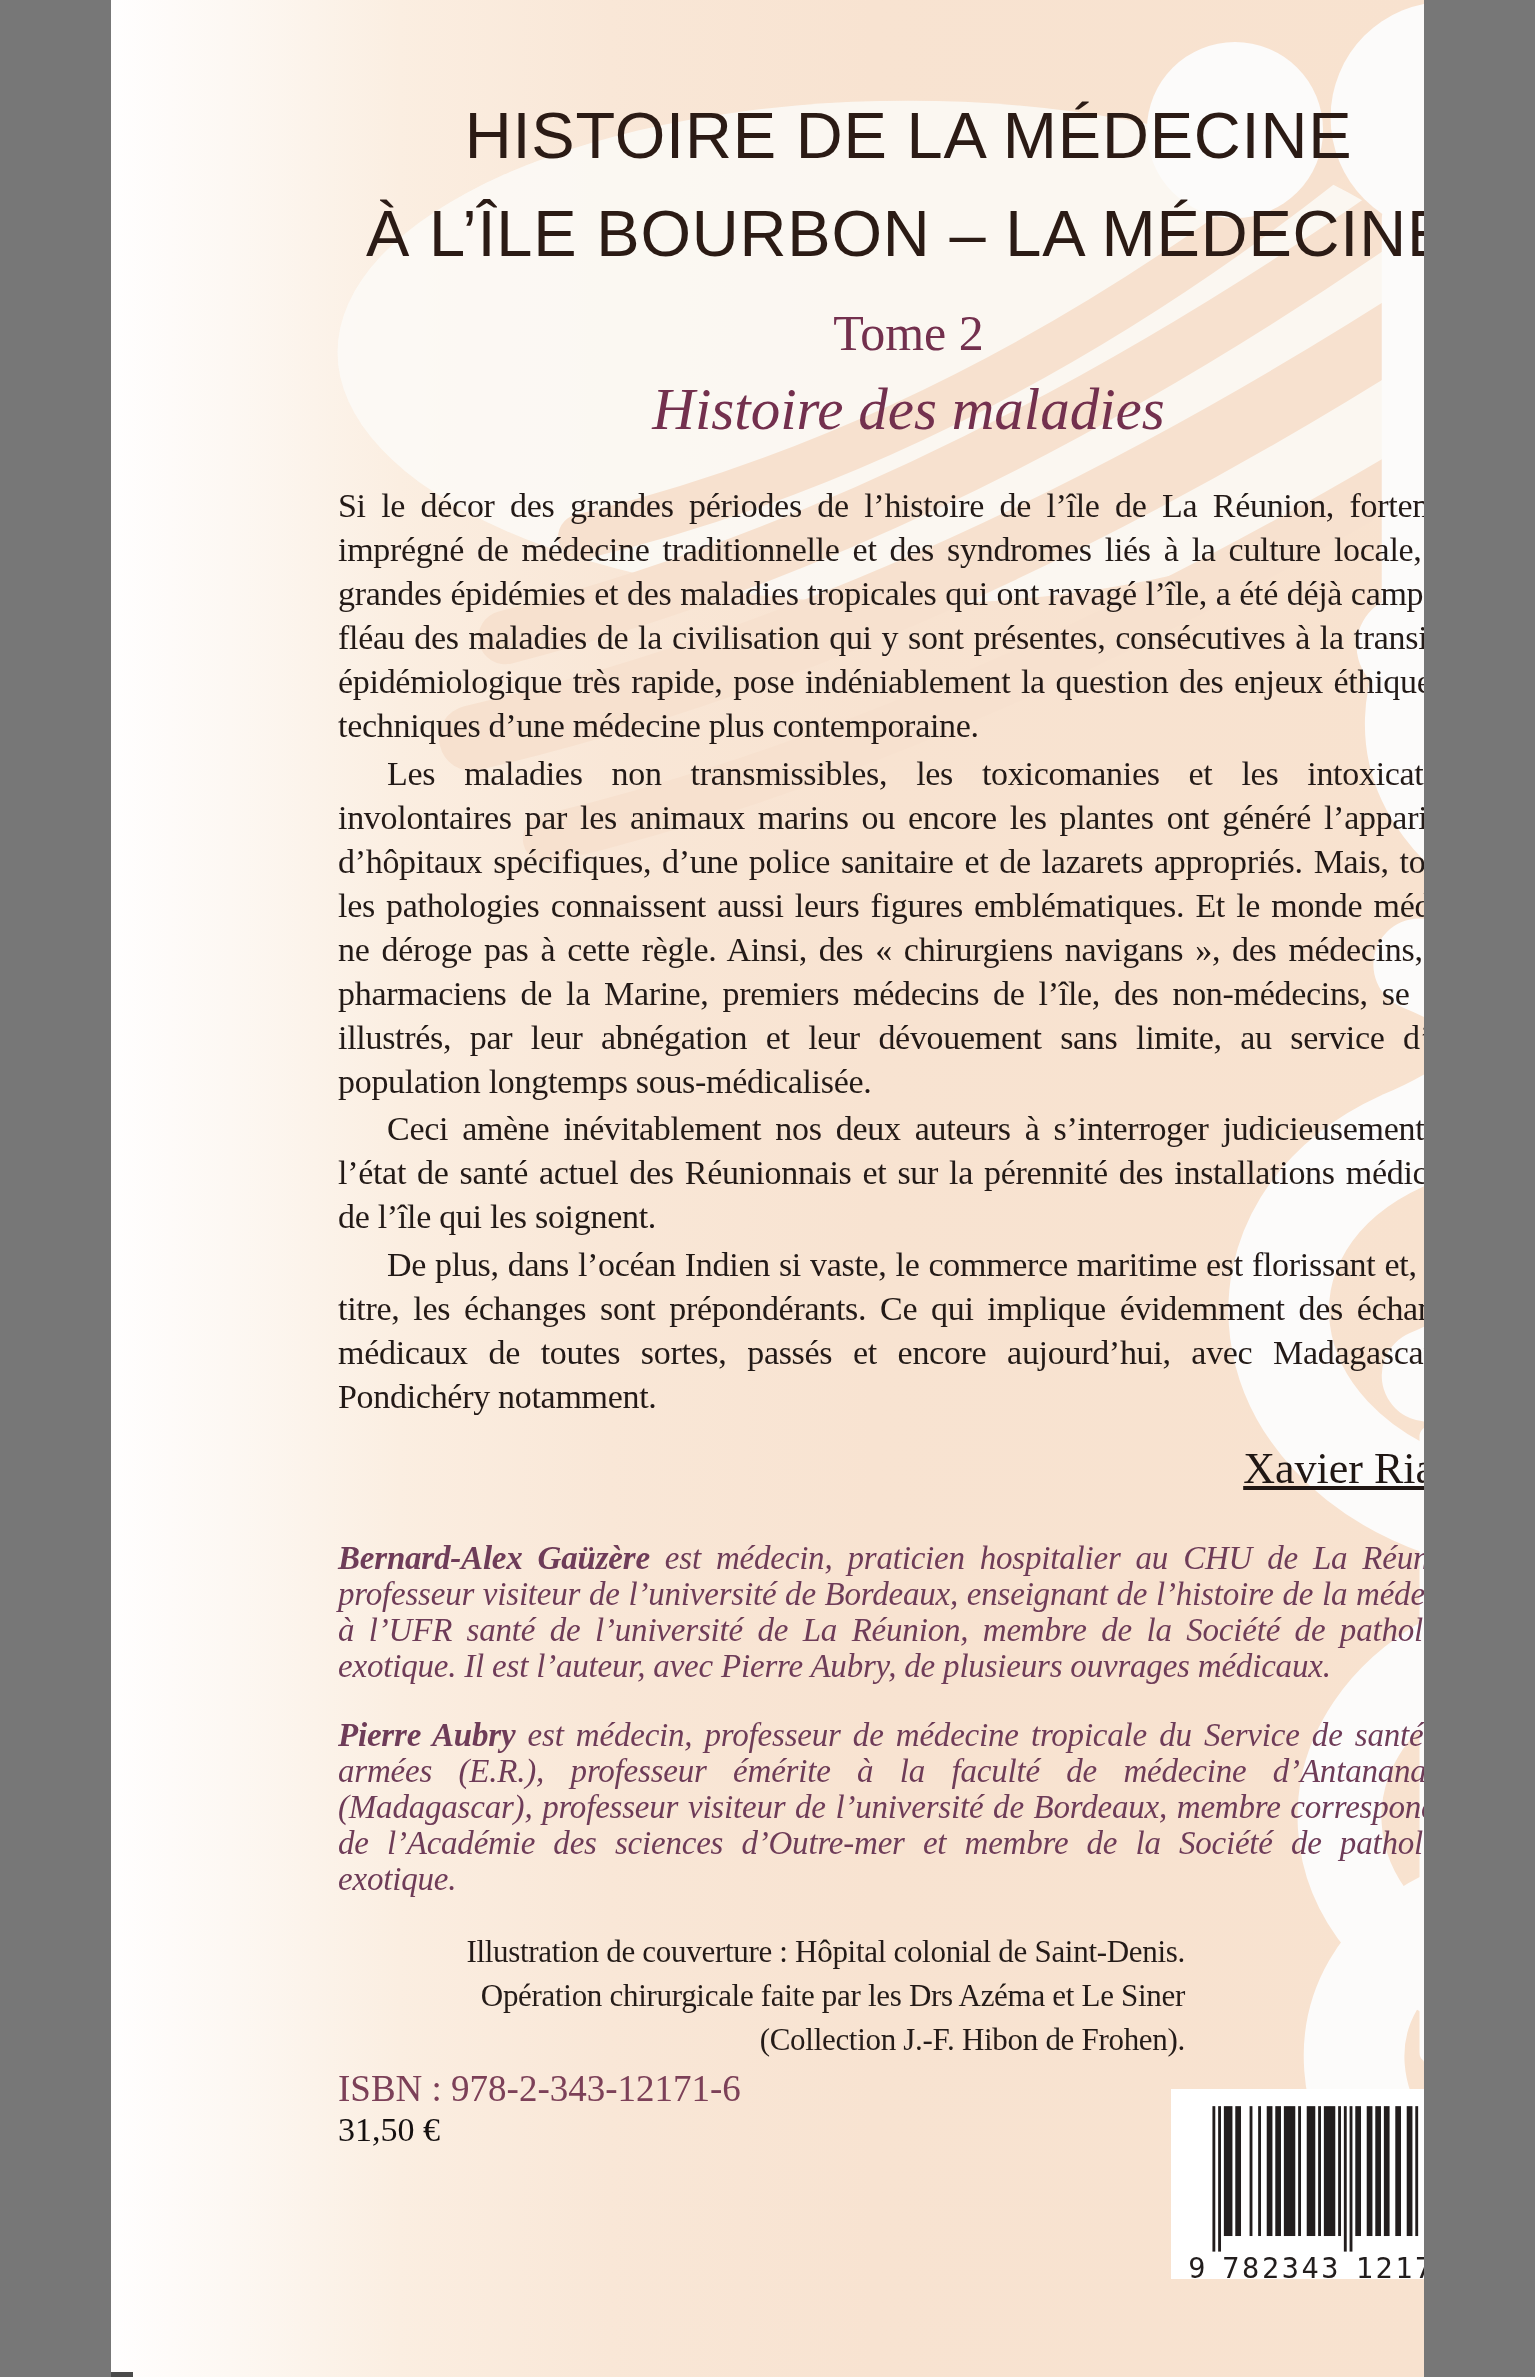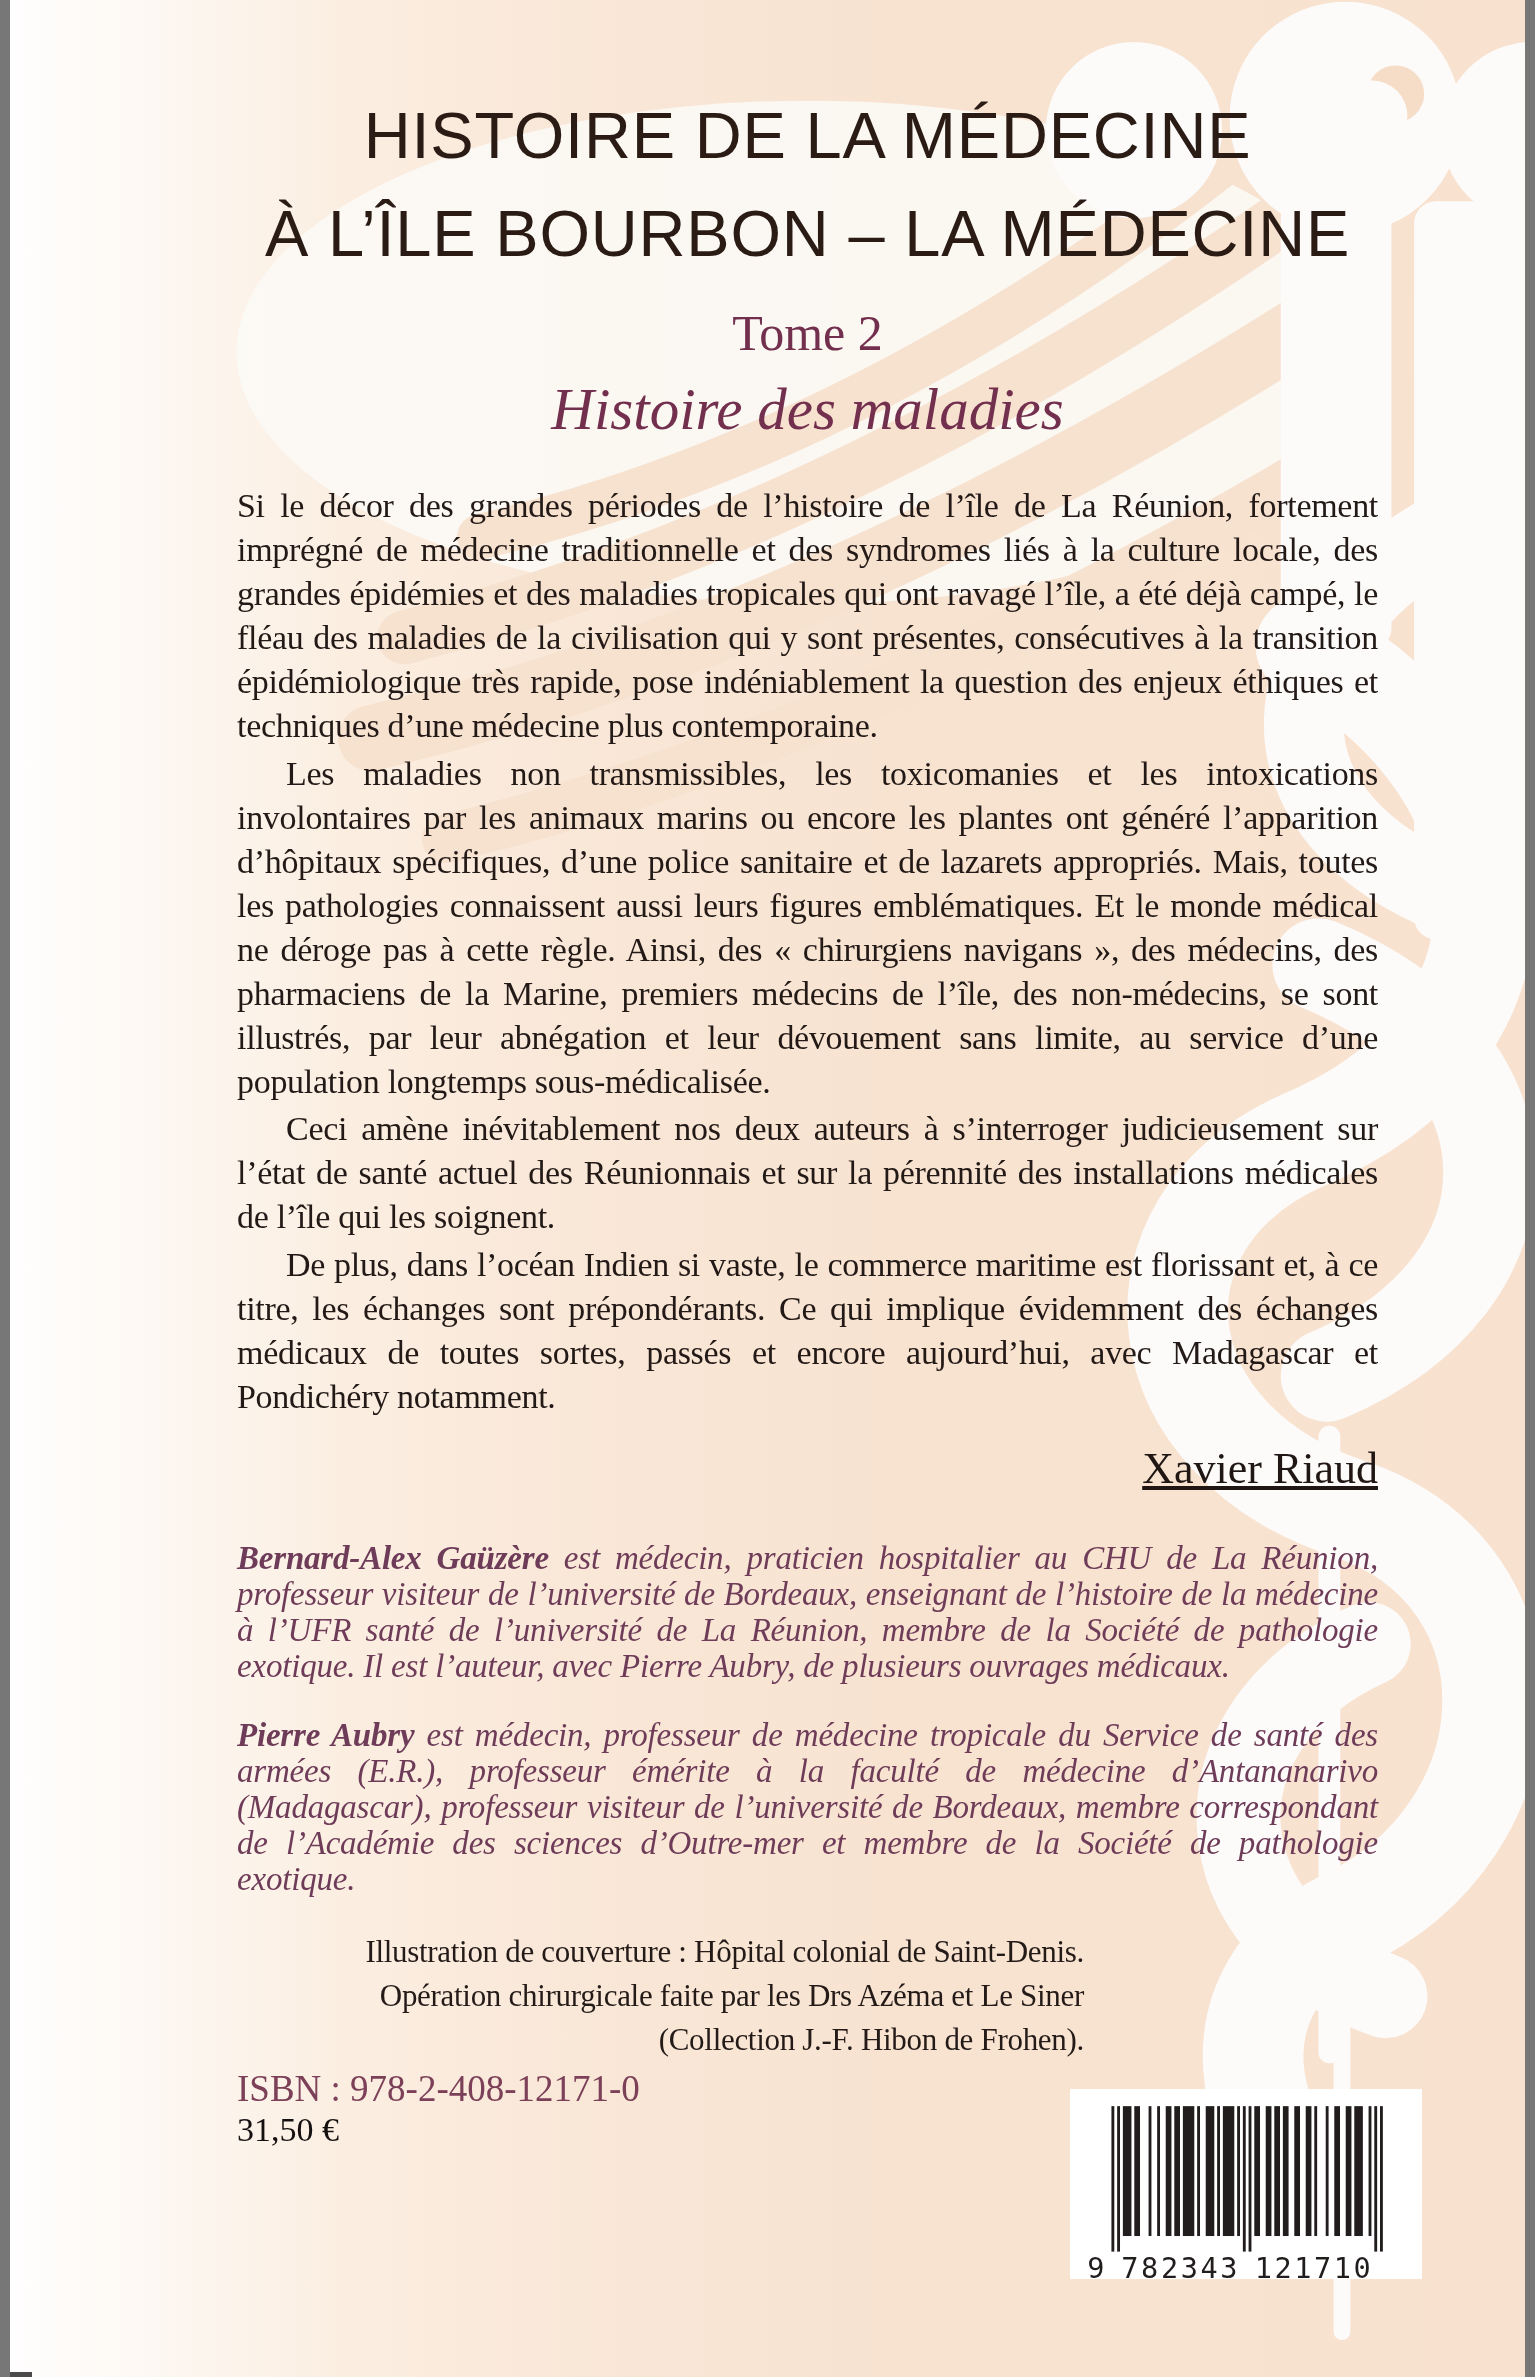--- a/index.html
+++ b/index.html
@@ -1,18 +1,18 @@
 <!DOCTYPE html>
 <html style="font-size:13.4px"><head>
 <meta charset="utf-8">
 <style>
   html,body{margin:0;padding:0;background:#777;}
   .page{
     position:relative;
-    width:1515px;height:2377px;
+    width:1313px;height:2377px;
     margin:0 auto;
     overflow:hidden;
     background:linear-gradient(90deg,#fffefe 0%,#fdf8f3 9%,#fbeee1 22%,#f9e7d7 38%,#f8e3d1 58%,#f8e2cf 100%);
     font-family:"Liberation Serif", serif;
   }
   .watermark{position:absolute;inset:0;z-index:1;}
   .content{
     position:absolute;left:227px;top:0;width:1141px;z-index:2;
     color:#231a17;
   }
@@ -155,21 +155,21 @@
     </div>
 
     <div class="signature">Xavier Riaud</div>
 
     <p class="bio first"><span class="author-name">Bernard-Alex Gaüzère</span><span> est médecin, praticien hospitalier au CHU de La Réunion, professeur visiteur de l’université de Bordeaux, enseignant de l’histoire de la médecine à l’UFR santé de l’université de La Réunion, membre de la Société de pathologie exotique. Il est l’auteur, avec Pierre Aubry, de plusieurs ouvrages médicaux.</span></p>
 
     <p class="bio second"><span class="author-name">Pierre Aubry</span><span> est médecin, professeur de médecine tropicale du Service de santé des armées (E.R.), professeur émérite à la faculté de médecine d’Antananarivo (Madagascar), professeur visiteur de l’université de Bordeaux, membre correspondant de l’Académie des sciences d’Outre-mer et membre de la Société de pathologie exotique.</span></p>
 
     <div class="cover-note">Illustration de couverture : Hôpital colonial de Saint-Denis. Opération chirurgicale faite par les Drs Azéma et Le Siner (Collection J.-F. Hibon de Frohen).</div>
 
-    <div class="isbn">ISBN : 978-2-408-12171-0</div>
+    <div class="isbn">ISBN : 978-2-343-12171-6</div>
 
     <div class="price">31,50 €</div>
   </div>
 
   <div class="barcode-box">
     <svg id="barcode-svg" viewBox="0 0 380 212" width="329" height="184" aria-hidden="true">
       <g id="barcode-bars" fill="#221d1d">
           <rect x="34.00" y="8" width="3.30" height="168"></rect>
           <rect x="40.60" y="8" width="3.30" height="168"></rect>
           <rect x="47.20" y="8" width="9.90" height="150"></rect>

